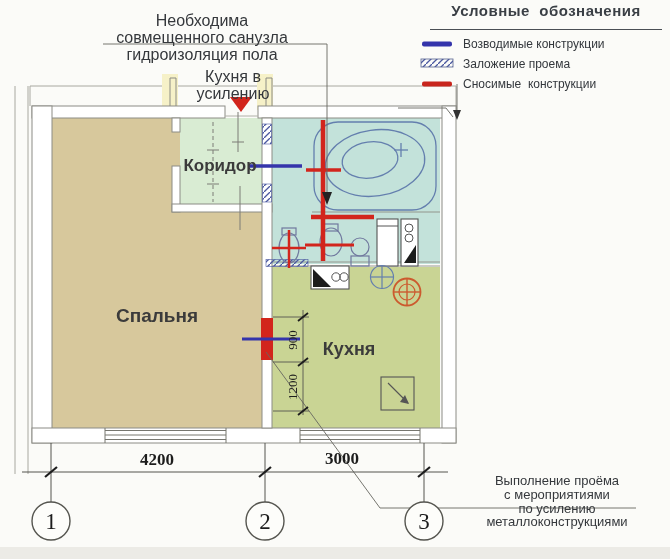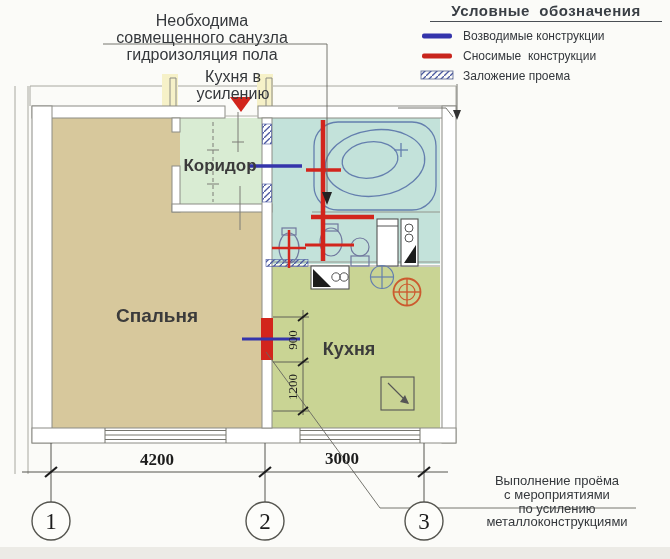--- a/index.html
+++ b/index.html
@@ -9,21 +9,21 @@
   }
   svg text{font-family:"Liberation Sans",sans-serif;}
   .note{position:absolute;text-align:center;font-size:16px;line-height:1.06;color:#35383c;font-weight:500;}
   .note div{white-space:nowrap;}
   #note-waterproofing{left:108px;top:13px;width:188px;}
   #note-entrance{left:195px;top:69px;width:76px;}
   #note-opening{left:442px;top:474px;width:230px;font-size:13px;}
   #legend{position:absolute;left:420px;top:2px;width:248px;}
   #legend-title{
     display:block;text-align:center;font-size:15px;font-weight:600;letter-spacing:.5px;
-    color:#3a3f45;border-bottom:1.5px solid #4a4f55;padding-bottom:2px;margin:0 6px 6px 10px;
+    color:#3a3f45;border-bottom:1.5px solid #4a4f55;padding-bottom:10px;margin:0 6px 6px 10px;
     white-space:pre;
   }
   .legend-row{display:flex;align-items:center;margin:4px 0 5px 0;height:15px;}
   .legend-swatch{width:34px;margin-right:9px;flex:0 0 34px;display:flex;justify-content:flex-end;}
   .legend-label{font-size:12px;font-weight:400;color:#33373c;white-space:pre;}
   .dimtext{font-family:"Liberation Serif",serif;font-weight:bold;fill:#1d1d1d;}
   .axistext{font-family:"Liberation Serif",serif;fill:#1d1d1d;}
   .roomlabel{fill:#3b3b3b;font-weight:600;}
 </style>
 </head>
@@ -259,29 +259,29 @@
     <div class="legend-row">
       <span class="legend-swatch">
         <svg width="34" height="8">
             <rect x="2" y="1.5" width="30" height="5" rx="2" fill="#3434ab"></rect>
           </svg>
       </span>
       <span class="legend-label">Возводимые конструкции</span>
     </div>
     <div class="legend-row">
       <span class="legend-swatch">
+        <svg width="34" height="11">
+            <rect x="1" y="1" width="32" height="8" fill="url(#hatchBlue)" stroke-width="0.8" stroke="#55618f"></rect>
+          </svg>
+      </span>
+      <span class="legend-label">Заложение проема</span>
+    </div>
+    <div class="legend-row">
+      <span class="legend-swatch">
         <svg width="34" height="8">
             <rect x="2" y="1.5" width="30" height="5" rx="2" fill="#c8251d"></rect>
           </svg>
       </span>
       <span class="legend-label">Сносимые  конструкции</span>
     </div>
-    <div class="legend-row">
-      <span class="legend-swatch">
-        <svg width="34" height="11">
-            <rect x="1" y="1" width="32" height="8" fill="url(#hatchBlue)" stroke-width="0.8" stroke="#55618f"></rect>
-          </svg>
-      </span>
-      <span class="legend-label">Заложение проема</span>
-    </div>
   </div>
 
 </div>
 
 </body></html>

